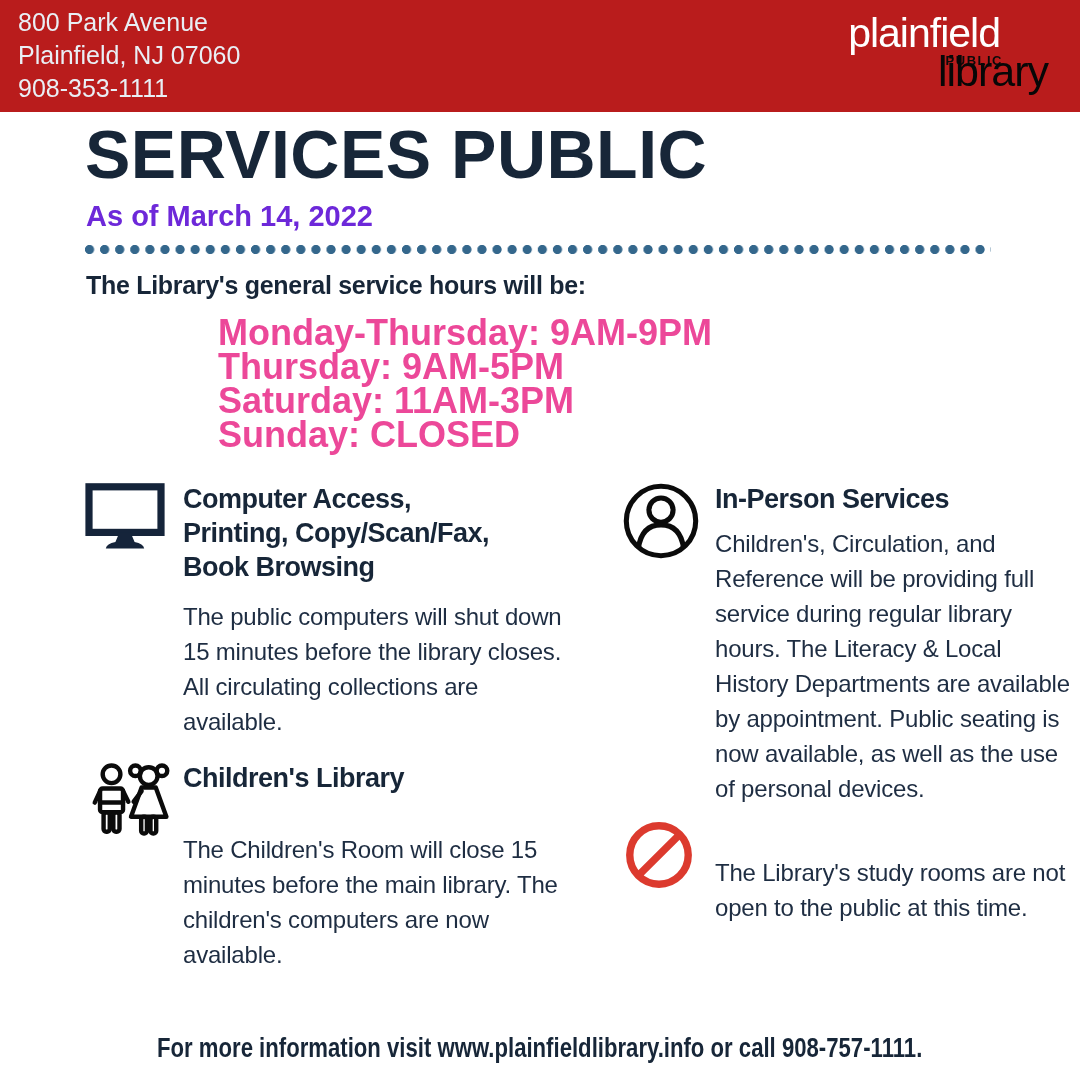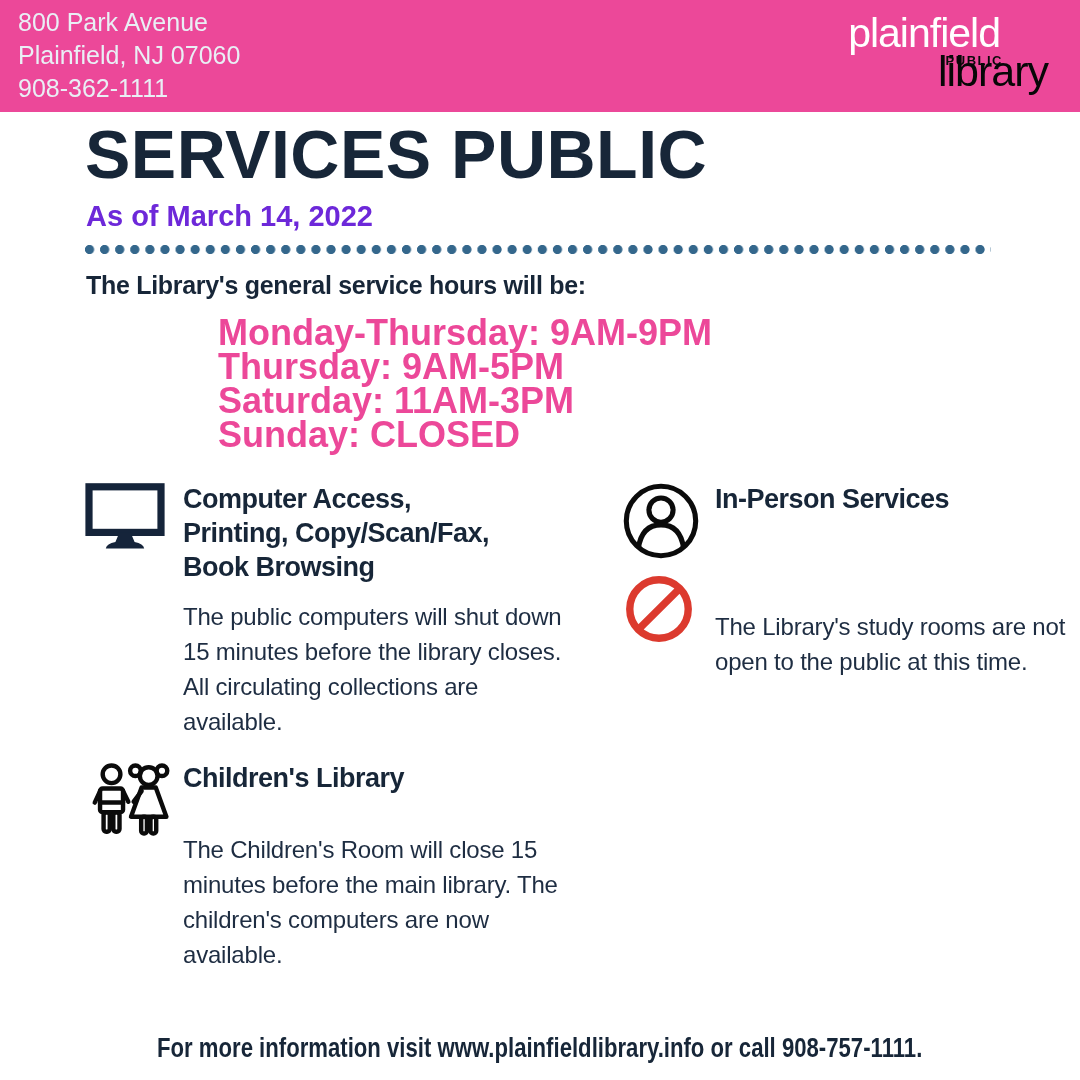--- a/index.html
+++ b/index.html
@@ -3,21 +3,21 @@
 <meta charset="utf-8">
 <style>
   html,body { margin:0; padding:0; background:#ffffff; }
   .page {
     position:relative; width:1080px; height:1080px; overflow:hidden;
     background:#ffffff; font-family:"Liberation Sans", sans-serif;
     color:#182738;
   }
 
   
-  .header { position:relative; width:100%; height:112px; background:#ec4899; }
+  .header { position:relative; width:100%; height:112px; background:#b91c1c; }
   .address { position:absolute; left:18px; top:6px; color:#e9eff5; font-size:25px; line-height:33px; font-weight:400; }
   .logo { position:absolute; top:0; right:0; width:320px; height:112px; }
   .logo-plainfield { position:absolute; right:80px; top:10px; color:#ffffff; font-size:41px; letter-spacing:-1px; }
   .logo-public { position:absolute; right:77px; top:53px; color:#0a0a0a; font-size:13px; letter-spacing:1.5px; font-weight:700; }
   .logo-library { position:absolute; right:32px; top:47px; color:#070707; font-size:43px; letter-spacing:-1px; }
 
   
   .title { margin:10px 0 0 85px; font-size:68px; line-height:0.95; font-weight:700; letter-spacing:0.5px; color:#172638; }
   .asof { margin:13px 0 0 86px; font-size:29px; font-weight:700; color:#6d28d9; }
   .dots { margin:12px 0 0 85px; width:906px; height:9px;
@@ -49,21 +49,21 @@
 </style>
 </head>
 <body>
 
 <div class="page">
 
   <div class="header">
     <div class="address">
       <div>800 Park Avenue</div>
       <div>Plainfield, NJ 07060</div>
-      <div>908-362-1111</div>
+      <div>908-353-1111</div>
     </div>
     <div class="logo">
       <div class="logo-plainfield">plainfield</div>
       <div class="logo-public">PUBLIC</div>
       <div class="logo-library">library</div>
     </div>
   </div>
 
   <div class="title">SERVICES PUBLIC</div>
   <div class="asof">As of March 14, 2022</div>
@@ -130,20 +130,21 @@
       <div class="section sec-inperson">
         <div class="icon-cell">
           <svg width="78" height="78" viewBox="0 0 100 100" fill="none" stroke="#0b0b0b" stroke-width="6.5" aria-hidden="true">
             <circle cx="50" cy="50" r="44.5"></circle>
             <circle cx="50" cy="36" r="15.5"></circle>
             <path d="M21 85 C24 64 35 55 50 55 C65 55 76 64 79 85"></path>
           </svg>
         </div>
         <div>
           <div class="sec-head">In-Person Services</div>
+          <div class="sec-body">Children's, Circulation, and Reference will be providing full service during regular library hours. The Literacy &amp; Local History Departments are available by appointment. Public seating is now available, as well as the use of personal devices.</div>
         </div>
       </div>
 
       <div class="section sec-notavail">
         <div class="icon-cell">
           <svg width="74" height="74" viewBox="0 0 100 100" fill="none" stroke="#dc3a2e" stroke-width="10" stroke-linecap="round" aria-hidden="true">
             <circle cx="50" cy="50" r="39.5"></circle>
             <line x1="76" y1="24" x2="24" y2="76"></line>
           </svg>
         </div>

